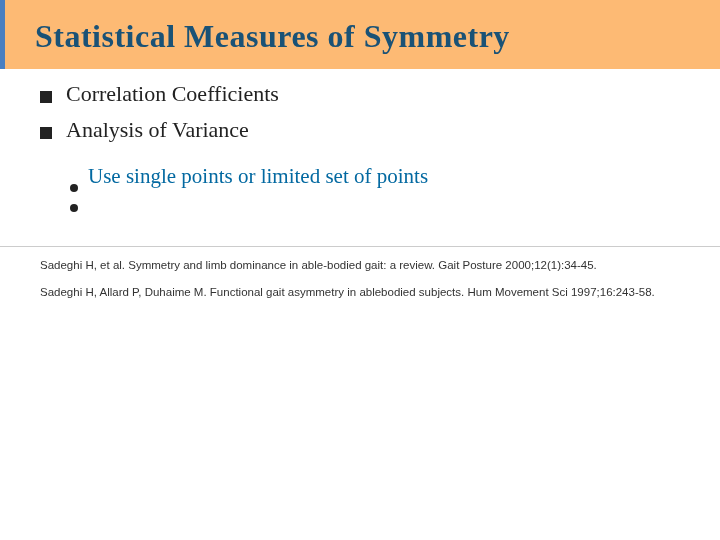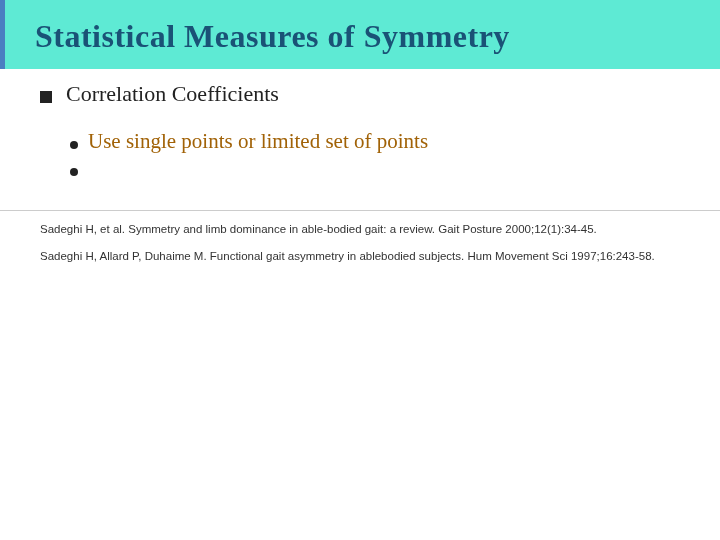--- a/index.html
+++ b/index.html
@@ -18,21 +18,21 @@
 
     .slide {
       width: 720px;
       height: 540px;
       background: #ffffff;
       padding: 0;
       position: relative;
     }
 
     .title-bar {
-      background: #5eead4;
+      background: #fdba74;
       padding: 18px 30px 14px 30px;
       border-left: 5px solid #4a7fc1;
     }
 
     .title-text {
       font-size: 32px;
       font-weight: bold;
       color: #1a5276;
       letter-spacing: 0.5px;
     }
@@ -65,23 +65,23 @@
       flex-shrink: 0;
     }
 
     .sub-bullets {
       margin-left: 30px;
       margin-bottom: 16px;
     }
 
     .sub-bullet-item {
       display: flex;
-      align-items: center;
+      align-items: flex-end;
       font-size: 21px;
-      color: #a16207;
+      color: #0369a1;
       margin-bottom: 4px;
       line-height: 1.4;
     }
 
     .sub-bullet-dot {
       display: inline-block;
       width: 8px;
       height: 8px;
       background: #222222;
       border-radius: 50%;
@@ -112,20 +112,24 @@
   <div class="title-bar">
     <span class="title-text">Statistical Measures of Symmetry</span>
   </div>
 
   <div class="content-area">
     <ul class="bullet-list">
       <li>
         <span class="bullet-square"></span>
         <span>Correlation  Coefficients</span>
       </li>
+      <li>
+        <span class="bullet-square"></span>
+        <span>Analysis  of  Variance</span>
+      </li>
     </ul>
 
     <div class="sub-bullets">
       <div class="sub-bullet-item">
         <span class="sub-bullet-dot"></span>
         <span>Use  single  points  or  limited  set  of  points</span>
       </div>
       <div class="sub-bullet-item">
         <span class="sub-bullet-dot"></span>
       </div>

